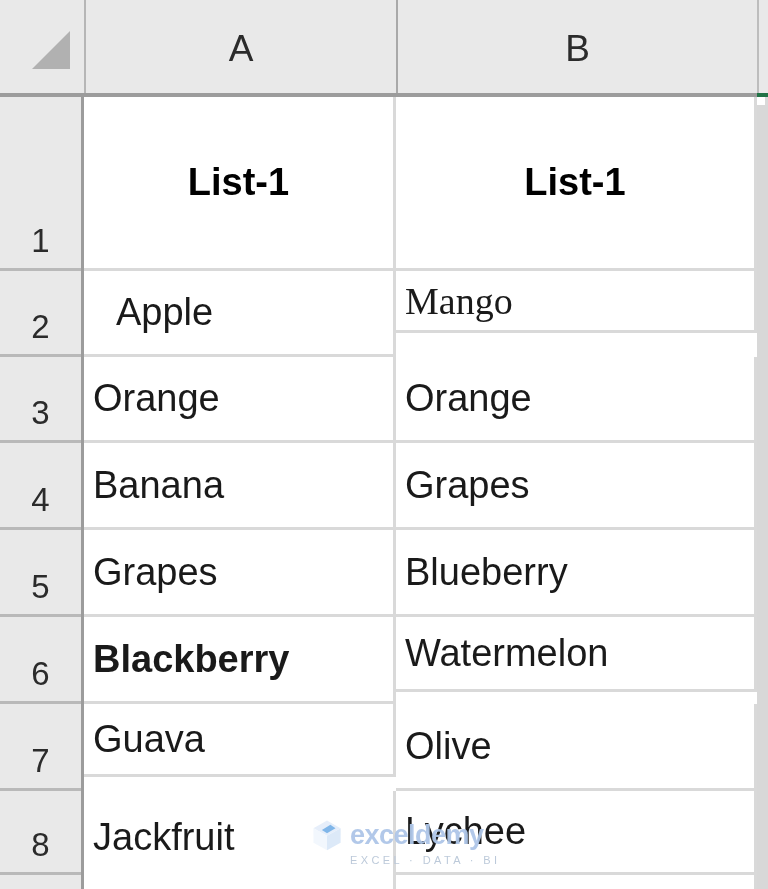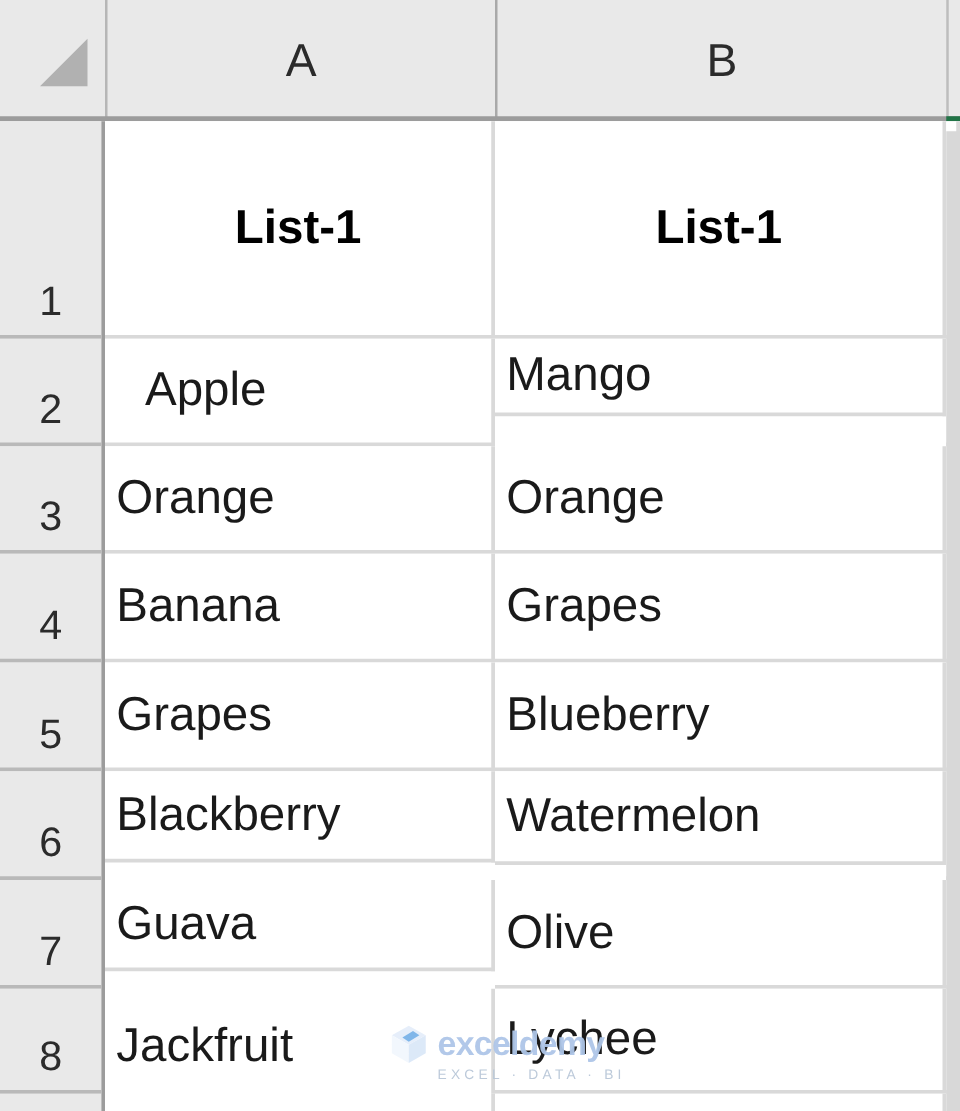--- a/index.html
+++ b/index.html
@@ -222,36 +222,36 @@
     <div class="row-head" style="top:778px; height:14px; border-bottom:none;"></div>
   </div>
 
   <div class="grid-body">
 
     <div class="cell col-a header-cell" style="top:0px; height:174px;">List-1</div>
     <div class="cell col-b header-cell" style="top:0px; height:174px;">List-1</div>
     <div class="cell col-c" style="top:0px; height:174px;"></div>
 
     <div class="cell col-a" style="top:174px; height:86px;padding-left:32px;">Apple</div>
-    <div class="cell col-b" style="top:174px; height:62px;">Mango</div>
+    <div class="cell col-b" style="top:174px; height:62px;font-family:Liberation Serif, serif;">Mango</div>
     <div class="cell col-c" style="top:174px; height:86px;"></div>
 
     <div class="cell col-a" style="top:260px; height:86px;">Orange</div>
     <div class="cell col-b" style="top:260px; height:86px;">Orange</div>
     <div class="cell col-c" style="top:260px; height:86px;"></div>
 
     <div class="cell col-a" style="top:346px; height:87px;">Banana</div>
     <div class="cell col-b" style="top:346px; height:87px;">Grapes</div>
     <div class="cell col-c" style="top:346px; height:87px;"></div>
 
     <div class="cell col-a" style="top:433px; height:87px;">Grapes</div>
     <div class="cell col-b" style="top:433px; height:87px;">Blueberry</div>
     <div class="cell col-c" style="top:433px; height:87px;"></div>
 
-    <div class="cell col-a" style="top:520px; height:73px;">Blackberry</div>
+    <div class="cell col-a" style="top:520px; height:87px;font-weight:bold;">Blackberry</div>
     <div class="cell col-b" style="top:520px; height:75px;">Watermelon</div>
     <div class="cell col-c" style="top:520px; height:87px;"></div>
 
     <div class="cell col-a" style="top:607px; height:73px;">Guava</div>
     <div class="cell col-b" style="top:607px; height:87px;">Olive</div>
     <div class="cell col-c" style="top:607px; height:87px;"></div>
 
     <div class="cell col-a" style="top:694px; height:96px;">Jackfruit</div>
     <div class="cell col-b" style="top:694px; height:84px;">Lychee</div>
     <div class="cell col-c" style="top:694px; height:84px;"></div>

